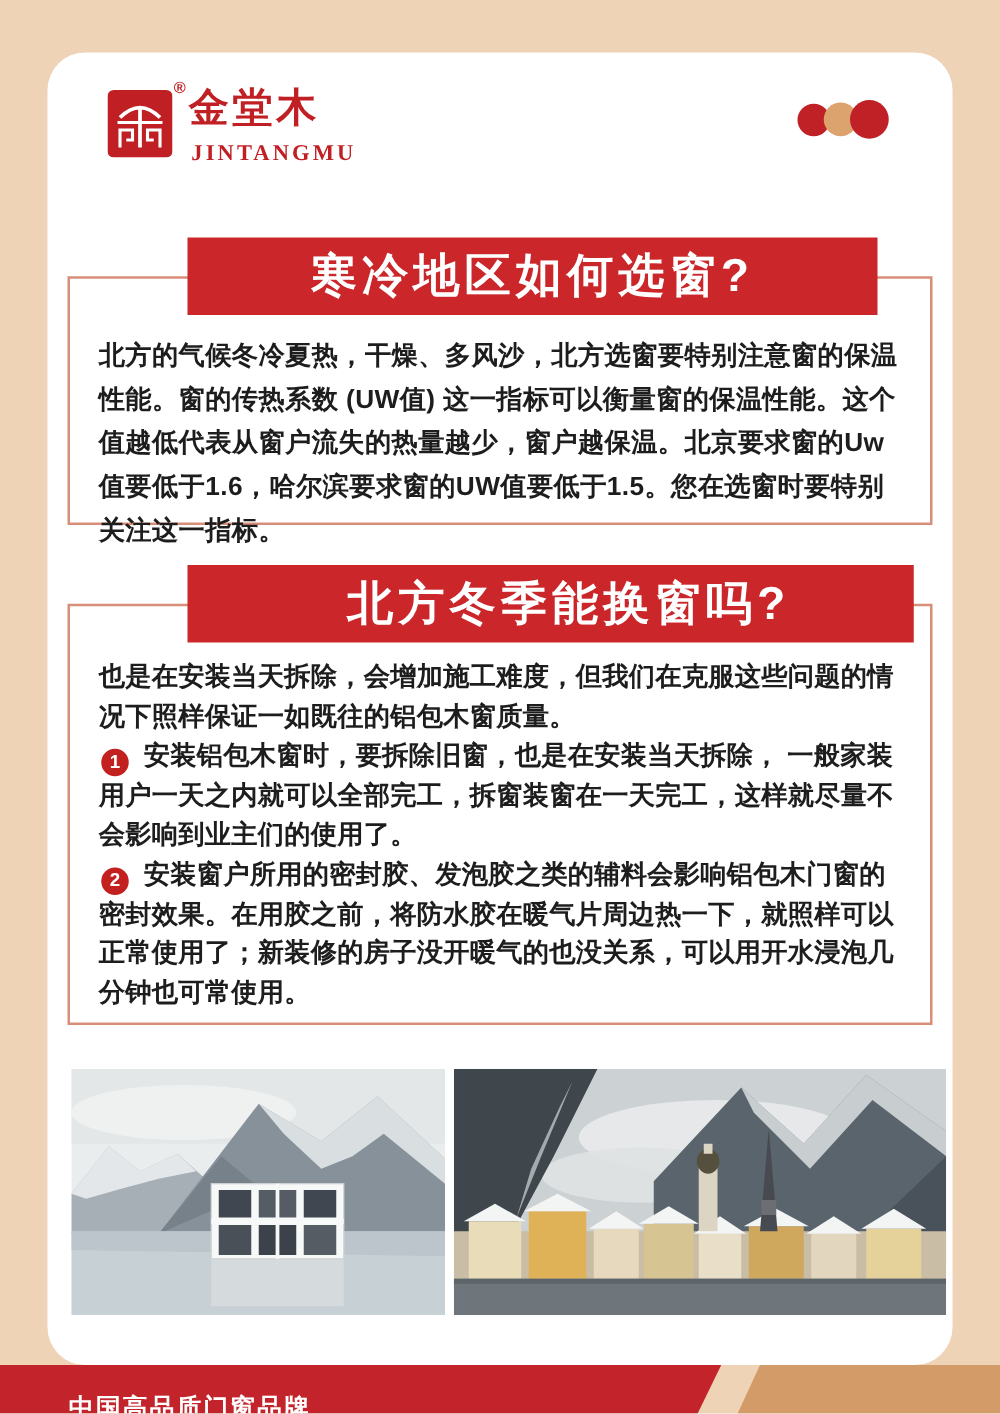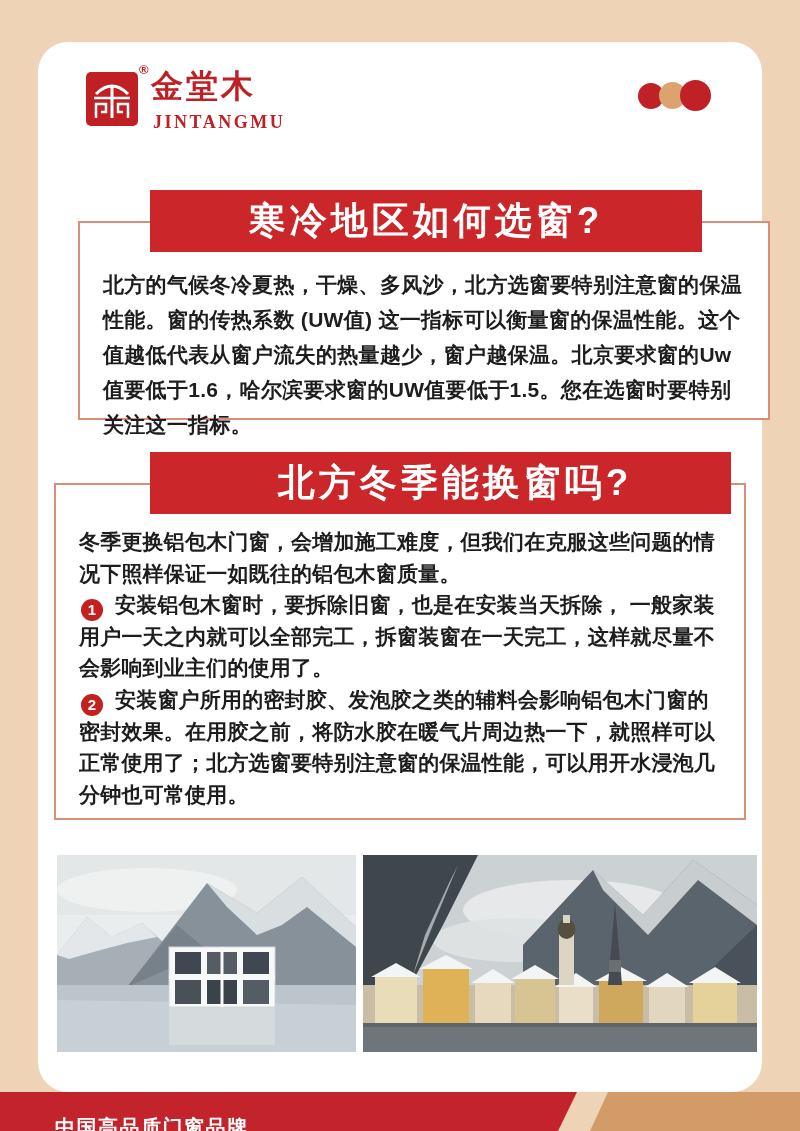--- a/index.html
+++ b/index.html
@@ -18,21 +18,21 @@
   .dot-tan{width:27px;height:27px;background:#dda36e;margin-left:-5px;position:relative;z-index:2;}
   .dot-r2{width:31px;height:31px;background:#bf2126;margin-left:-6px;position:relative;z-index:3;}
 
   
   .banner{position:absolute;left:150px;width:552px;height:62px;background:#cb2629;color:#ffffff;
           display:flex;align-items:center;justify-content:center;font-size:37px;font-weight:bold;
           letter-spacing:4px;z-index:2;}
   .banner-1{top:190px;}
   .banner-2{top:452px;padding-left:29px;}
   .tbox{position:absolute;left:54px;width:692px;border:2px solid #d88e79;background:#ffffff;box-sizing:border-box;z-index:1;}
-  .tbox-1{top:221px;height:199px;padding:44px 22px 0 23px;margin-left:24px;}
+  .tbox-1{top:221px;height:199px;padding:44px 22px 0 23px;}
   .tbox-2{top:483px;height:337px;padding:41px 20px 0 23px;}
   .tbox p{margin:0;color:#1d1d1d;font-weight:600;}
   .tbox-1 p{font-size:21px;line-height:35px;letter-spacing:0.3px;}
   .tbox-2 p{font-size:21px;line-height:31.5px;letter-spacing:0.2px;}
   .badge{display:inline-flex;width:22px;height:22px;border-radius:50%;background:#c32020;color:#fff;
          font-size:15px;font-weight:bold;align-items:center;justify-content:center;
          margin:0 12px 0 2px;vertical-align:-3px;}
 
   
   .photo{position:absolute;top:855px;height:197px;overflow:hidden;}
@@ -72,23 +72,23 @@
     <div class="dot dot-r2"></div>
   </div>
 
   <div class="banner banner-1">寒冷地区如何选窗?</div>
   <div class="tbox tbox-1">
     <p>北方的气候冬冷夏热，干燥、多风沙，北方选窗要特别注意窗的保温性能。窗的传热系数 (UW值) 这一指标可以衡量窗的保温性能。这个值越低代表从窗户流失的热量越少，窗户越保温。北京要求窗的Uw值要低于1.6，哈尔滨要求窗的UW值要低于1.5。您在选窗时要特别关注这一指标。</p>
   </div>
 
   <div class="banner banner-2">北方冬季能换窗吗?</div>
   <div class="tbox tbox-2">
-    <p>冬季更换铝包木门窗，会增加施工难度，但我们在克服这些问题的情况下照样保证一如既往的铝包木窗质量。</p>
+    <p>也是在安装当天拆除，会增加施工难度，但我们在克服这些问题的情况下照样保证一如既往的铝包木窗质量。</p>
     <p><span class="badge">1</span><span>安装铝包木窗时，要拆除旧窗，也是在安装当天拆除， 一般家装用户一天之内就可以全部完工，拆窗装窗在一天完工，这样就尽量不会影响到业主们的使用了。</span></p>
-    <p><span class="badge">2</span><span>安装窗户所用的密封胶、发泡胶之类的辅料会影响铝包木门窗的密封效果。在用胶之前，将防水胶在暖气片周边热一下，就照样可以正常使用了；北方选窗要特别注意窗的保温性能，可以用开水浸泡几分钟也可常使用。</span></p>
+    <p><span class="badge">2</span><span>安装窗户所用的密封胶、发泡胶之类的辅料会影响铝包木门窗的密封效果。在用胶之前，将防水胶在暖气片周边热一下，就照样可以正常使用了；新装修的房子没开暖气的也没关系，可以用开水浸泡几分钟也可常使用。</span></p>
   </div>
 
   <div class="photo photo-left">
     <svg viewBox="0 0 299 197" preserveAspectRatio="none">
       <rect width="299" height="197" fill="#e9edee"></rect>
       <rect y="0" width="299" height="60" fill="#e3e7e8"></rect>
       <ellipse cx="90" cy="35" rx="90" ry="22" fill="#eff1f1"></ellipse>
       <path d="M0,100 L30,62 L55,82 L85,68 L115,95 L115,132 L0,132 Z" fill="#a6afb6"></path>
       <path d="M0,100 L30,62 L55,82 L85,68 L100,82 L70,88 L40,96 L12,104 Z" fill="#edf1f2" opacity="0.85"></path>
       <path d="M70,132 L150,28 L200,58 L245,22 L299,72 L299,132 Z" fill="#87919a"></path>

